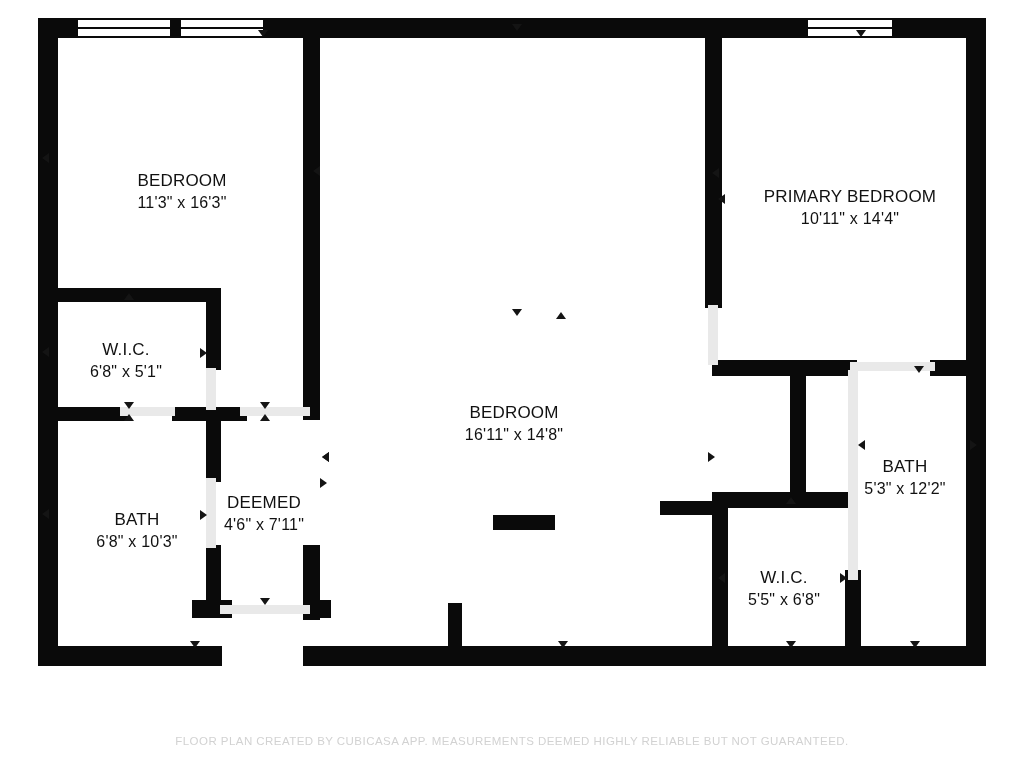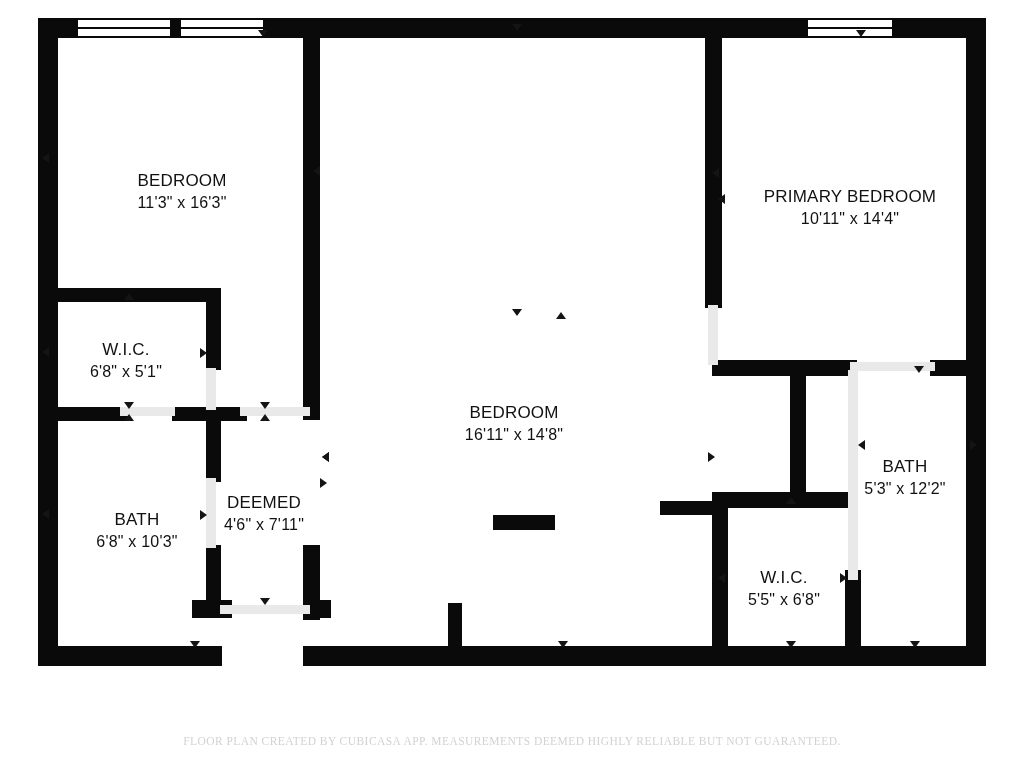--- a/index.html
+++ b/index.html
@@ -84,21 +84,21 @@
   .marker.left  { border-width: 5px 7px 5px 0; border-color: transparent #141414 transparent transparent; }
   .marker.right { border-width: 5px 0 5px 7px; border-color: transparent transparent transparent #141414; }
   .marker.up    { border-width: 0 5px 7px 5px; border-color: transparent transparent #141414 transparent; }
   .marker.down  { border-width: 7px 5px 0 5px; border-color: #141414 transparent transparent transparent; }
 
   .footer-note {
     position: absolute;
     left: 0;
     width: 1024px;
     text-align: center;
-    font-family: Liberation Serif, serif;
+    font-family: Liberation Sans, sans-serif;
     font-size: 11.5px;
     letter-spacing: 0.45px;
     color: #d2d2d2;
     white-space: nowrap;
   }
 </style>
 </head>
 <body>
 
 <div id="stage">

